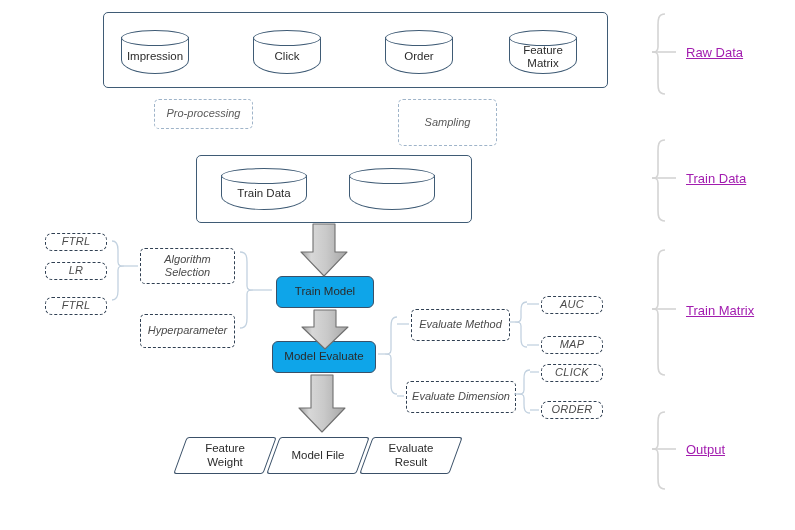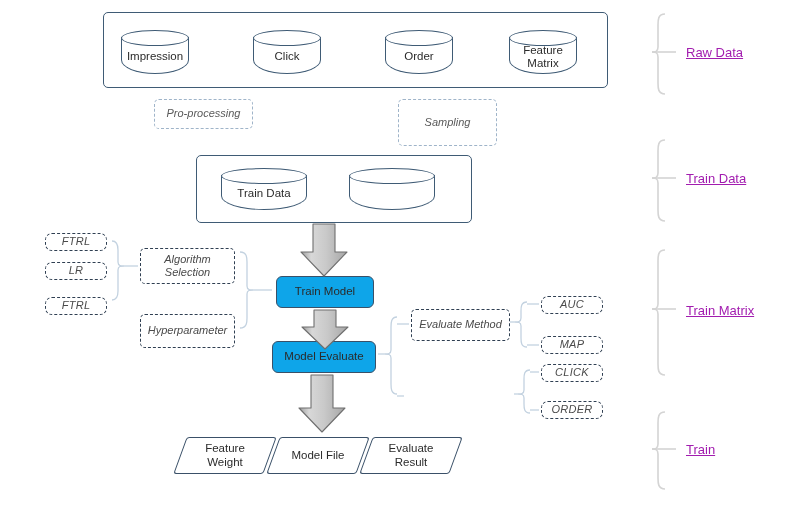--- a/index.html
+++ b/index.html
@@ -198,20 +198,21 @@
 Selection</div>
 
   <div class="node dashbox" style="left:140px; top:314px; width:95px; height:34px; white-space:pre-line;">Hyperparameter</div>
 
   <div class="node procbox" style="left:276px; top:276px; width:98px; height:32px;">Train Model</div>
 
   <div class="node procbox" style="left:272px; top:341px; width:104px; height:32px;">Model Evaluate</div>
 
   <div class="node dashbox" style="left:411px; top:309px; width:99px; height:32px;">Evaluate Method</div>
 
+  <div class="node dashbox" style="left:406px; top:381px; width:110px; height:32px;">Evaluate Dimension</div>
 
   <div class="node dashbox pill" style="left:541px; top:296px; width:62px; height:18px;">AUC</div>
 
   <div class="node dashbox pill" style="left:541px; top:336px; width:62px; height:18px;">MAP</div>
 
   <div class="node dashbox pill" style="left:541px; top:364px; width:62px; height:18px;">CLICK</div>
 
   <div class="node dashbox pill" style="left:541px; top:401px; width:62px; height:18px;">ORDER</div>
 
   <div class="para" style="left:180px; top:437px; width:90px; height:37px;">
@@ -224,21 +225,21 @@
   </div>
 
   <div class="para" style="left:366px; top:437px; width:90px; height:37px;">
     <div class="inner" style="white-space:pre-line;">Evaluate
 Result</div>
   </div>
 
   <div class="seclabel" style="left:686px; top:45px;">Raw Data</div>
   <div class="seclabel" style="left:686px; top:171px;">Train Data</div>
   <div class="seclabel" style="left:686px; top:303px;">Train Matrix</div>
-  <div class="seclabel" style="left:686px; top:442px;">Train</div>
+  <div class="seclabel" style="left:686px; top:442px;">Output</div>
 
   <svg class="ov" viewBox="0 0 795 530">
     <defs>
       <linearGradient id="arrowGrad" x1="0" y1="0" x2="1" y2="0">
         <stop offset="0%" stop-color="#9d9d9d"></stop>
         <stop offset="22%" stop-color="#d8d8d8"></stop>
         <stop offset="55%" stop-color="#c9c9c9"></stop>
         <stop offset="100%" stop-color="#a6a6a6"></stop>
       </linearGradient>
     </defs>

